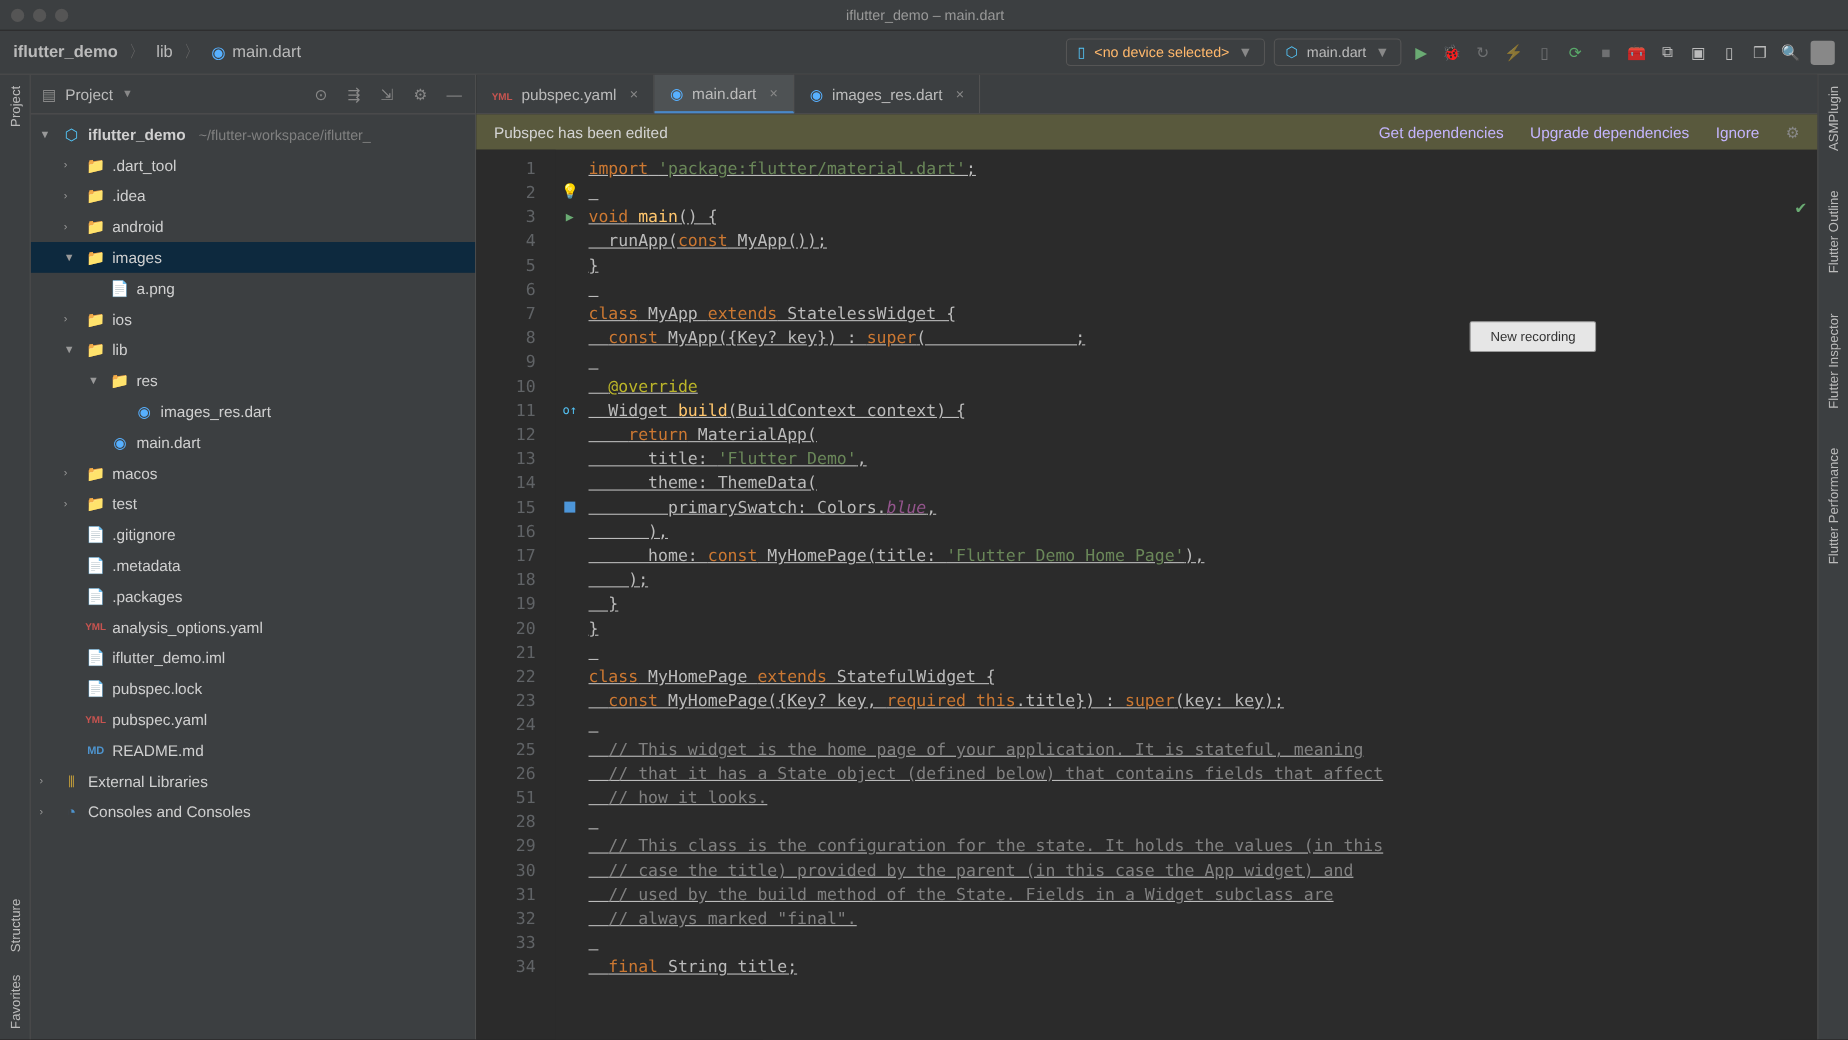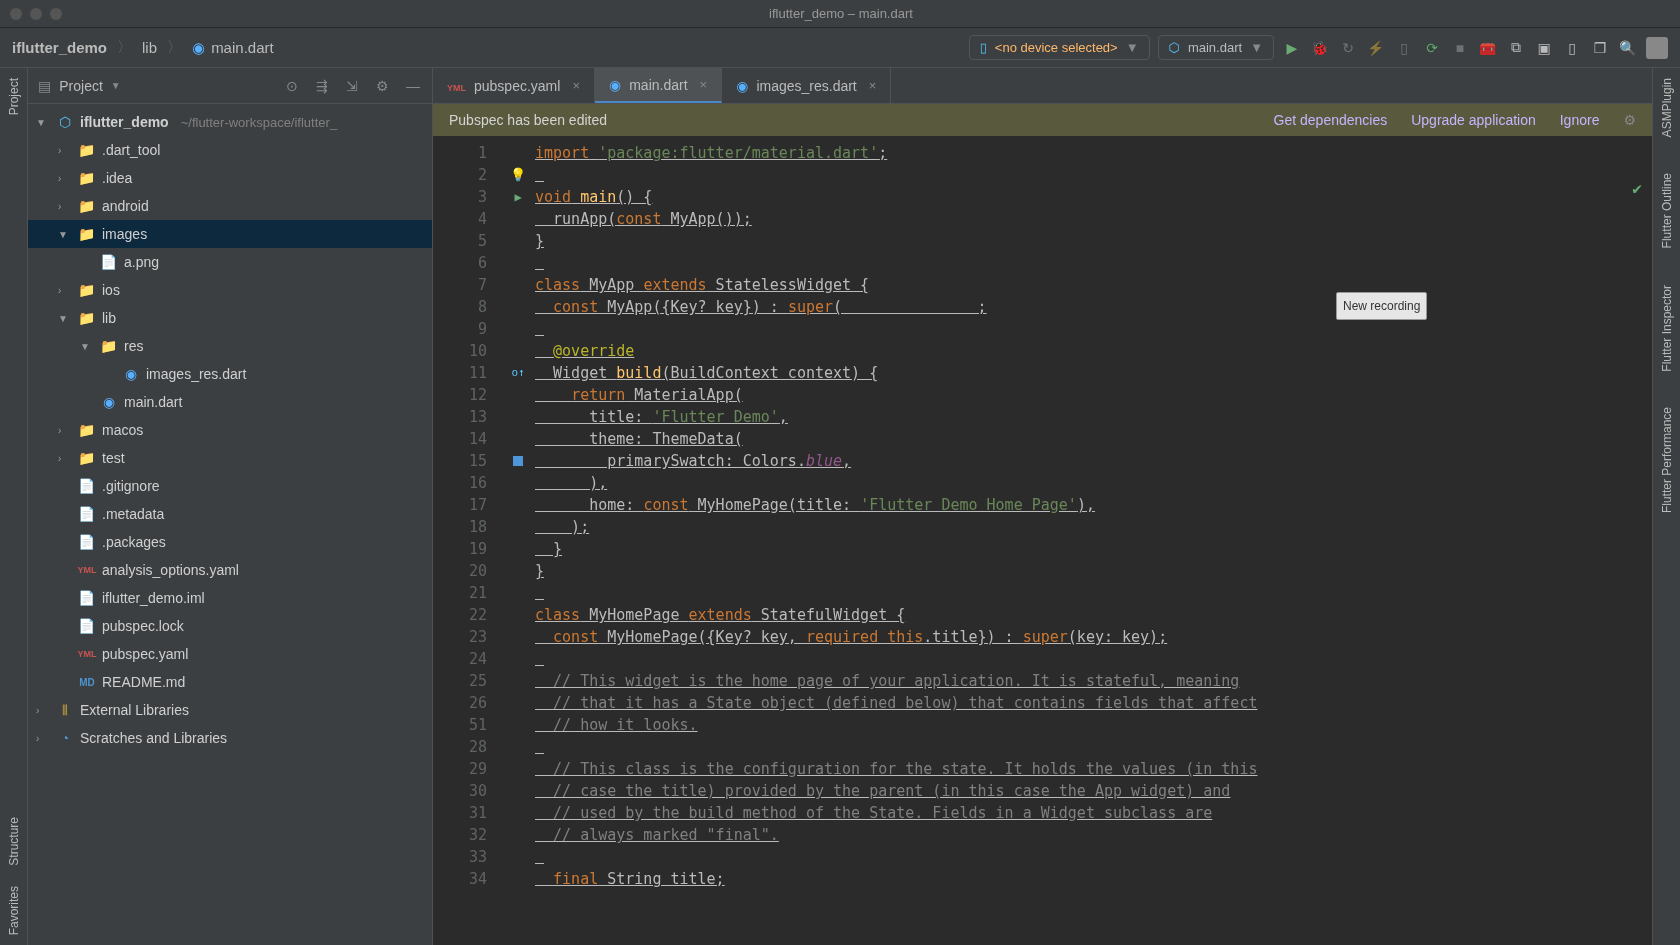--- a/index.html
+++ b/index.html
@@ -136,21 +136,21 @@
 .code-line { height: 22px; padding-left: 4px; }
 .kw { color: #cc7832; }
 .str { color: #6a8759; }
 .fn { color: #ffc66d; }
 .anno { color: #bbb529; }
 .comment { color: #808080; }
 .builtin { color: #94558D; font-style: italic; }
 
 .tooltip {
   position: absolute; background: #e6e6e6; color: #333; font-family: sans-serif;
-  font-size: 12px; padding: 2px 6px; border: 1px solid #999; border-radius: 2px;
+  font-size: 12px; padding: 2px 18px; border: 1px solid #999; border-radius: 2px;
   top: 156px; left: 903px;
 }
 
 .minimap-check {
   position: absolute; top: 42px; right: 10px; color: #6aab73; font-size: 16px;
 }
 </style>
 </head>
 <body>
 
@@ -375,21 +375,21 @@
           <span class="tree-icon">
             <span style="color:#c9a23b">⫴</span>
           </span>
           <span class="tree-label">External Libraries</span>
         </div>
         <div class="tree-row" style="padding-left: 8px;">
           <span class="tree-arrow">›</span>
           <span class="tree-icon">
             <span style="color:#4e94ce">◔</span>
           </span>
-          <span class="tree-label">Scratches and Libraries</span>
+          <span class="tree-label">Consoles and Consoles</span>
         </div>
       </div>
   </div>
 
   <div class="editor-area">
     <div class="editor-tabs" id="etabs">
         <div class="editor-tab">
           <span><span style="color:#c75450;font-size:9px;font-weight:bold">YML</span></span>
           <span>pubspec.yaml</span>
           <span class="close">×</span>
@@ -403,21 +403,21 @@
           <span><span class="dart-icon">◉</span></span>
           <span>images_res.dart</span>
           <span class="close">×</span>
         </div>
       </div>
 
     <div class="notification-bar">
       <span>Pubspec has been edited</span>
       <div class="notif-actions">
         <span class="notif-link">Get dependencies</span>
-        <span class="notif-link">Upgrade application</span>
+        <span class="notif-link">Upgrade dependencies</span>
         <span class="notif-link">Ignore</span>
         <span class="notif-gear">⚙</span>
       </div>
     </div>
 
     <div class="code-area">
       <div class="gutter">
         <div class="line-numbers" id="ln">
             <div>1</div>
             <div>2</div>

